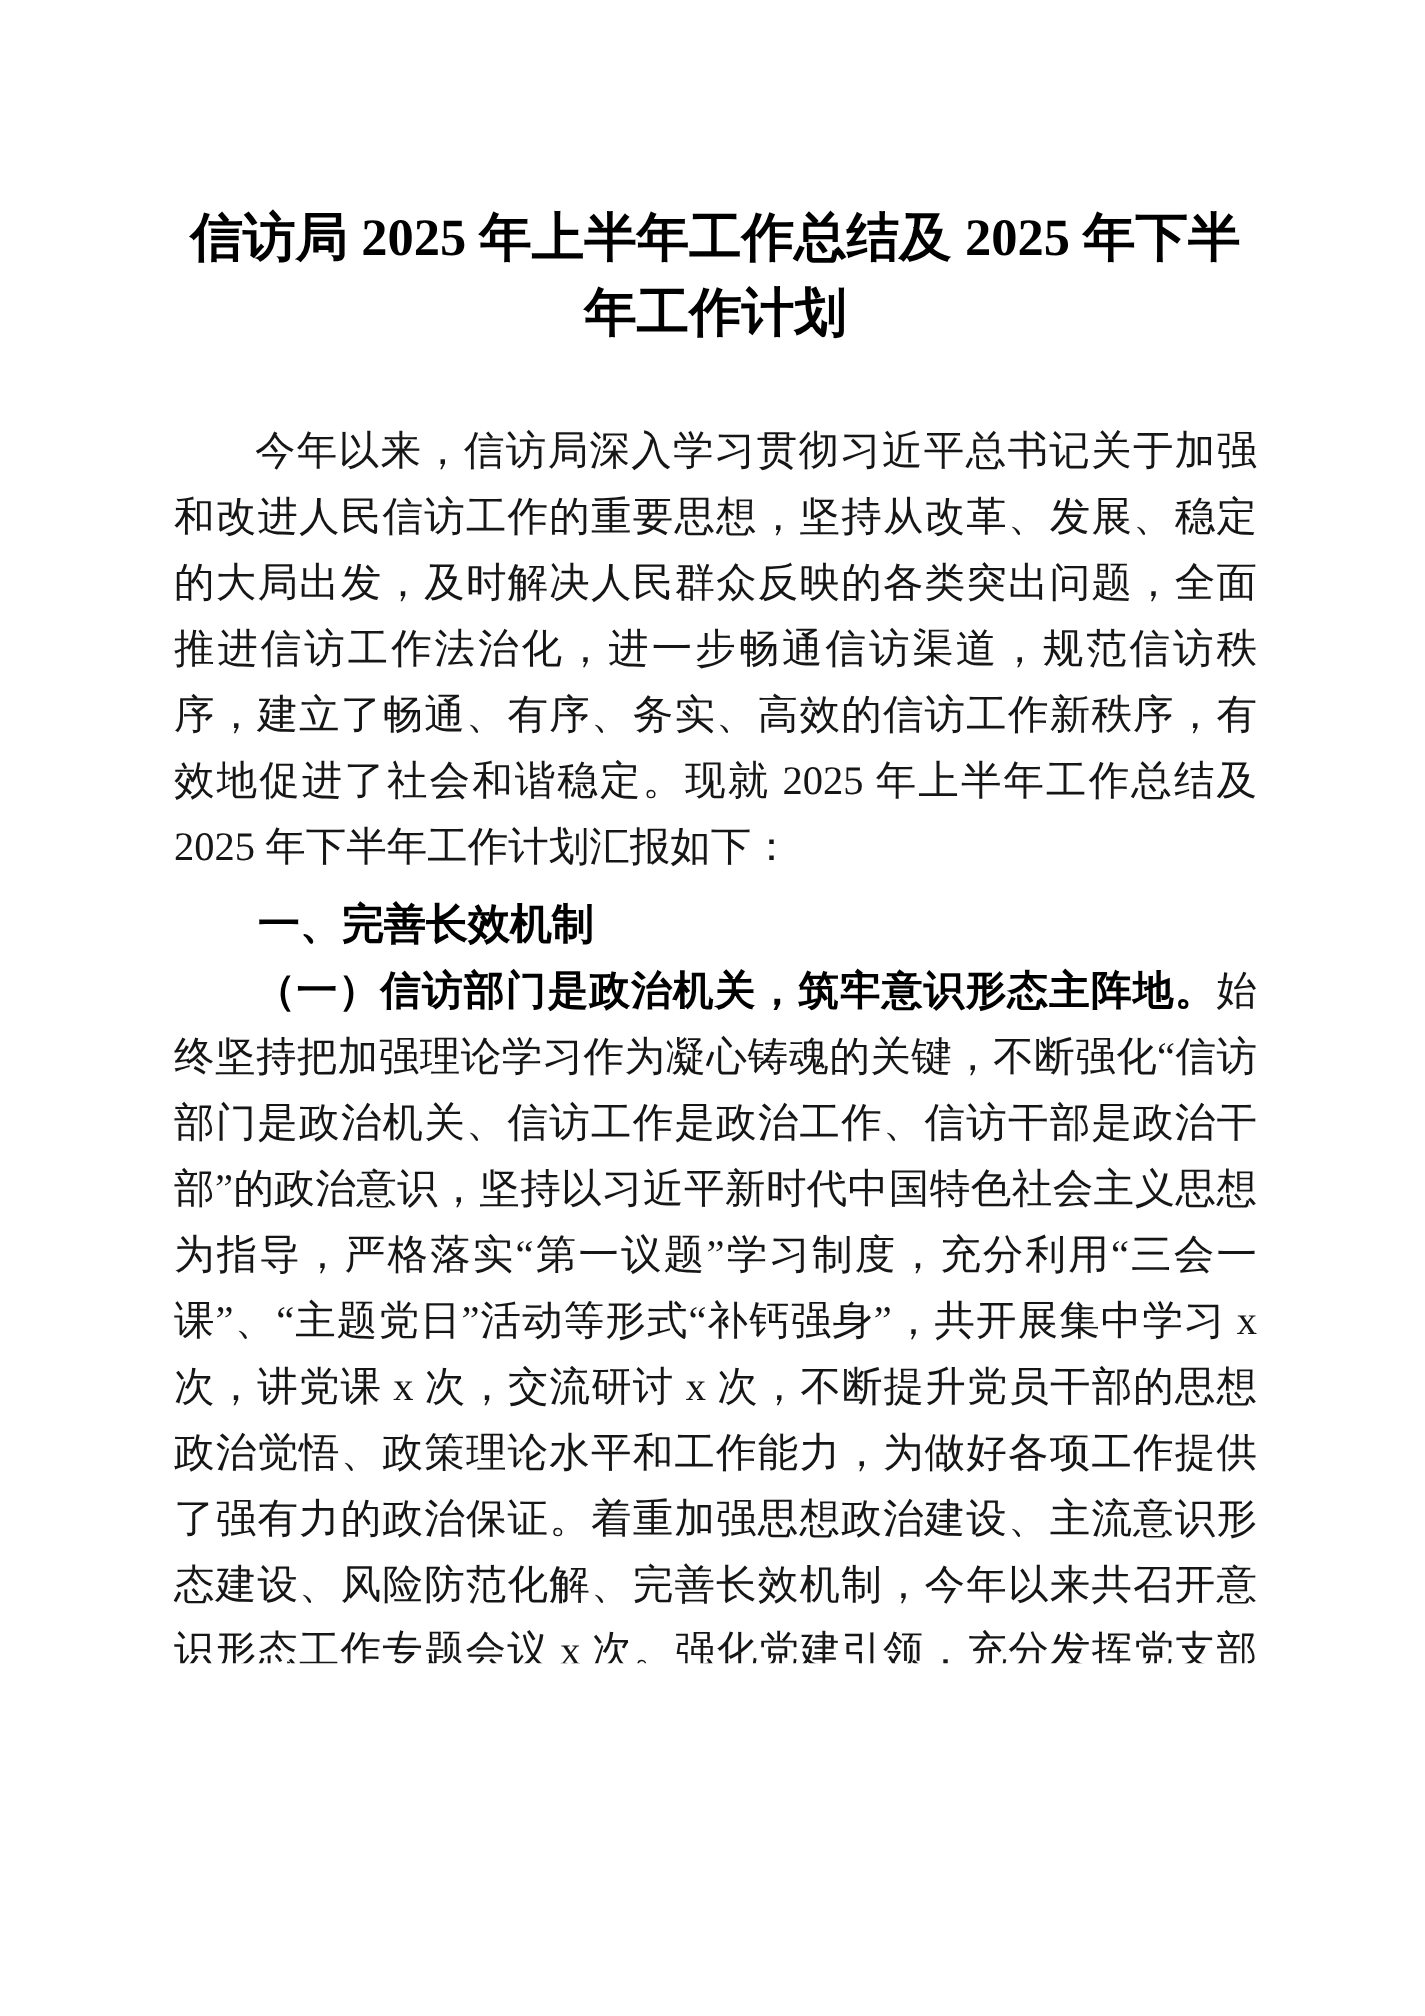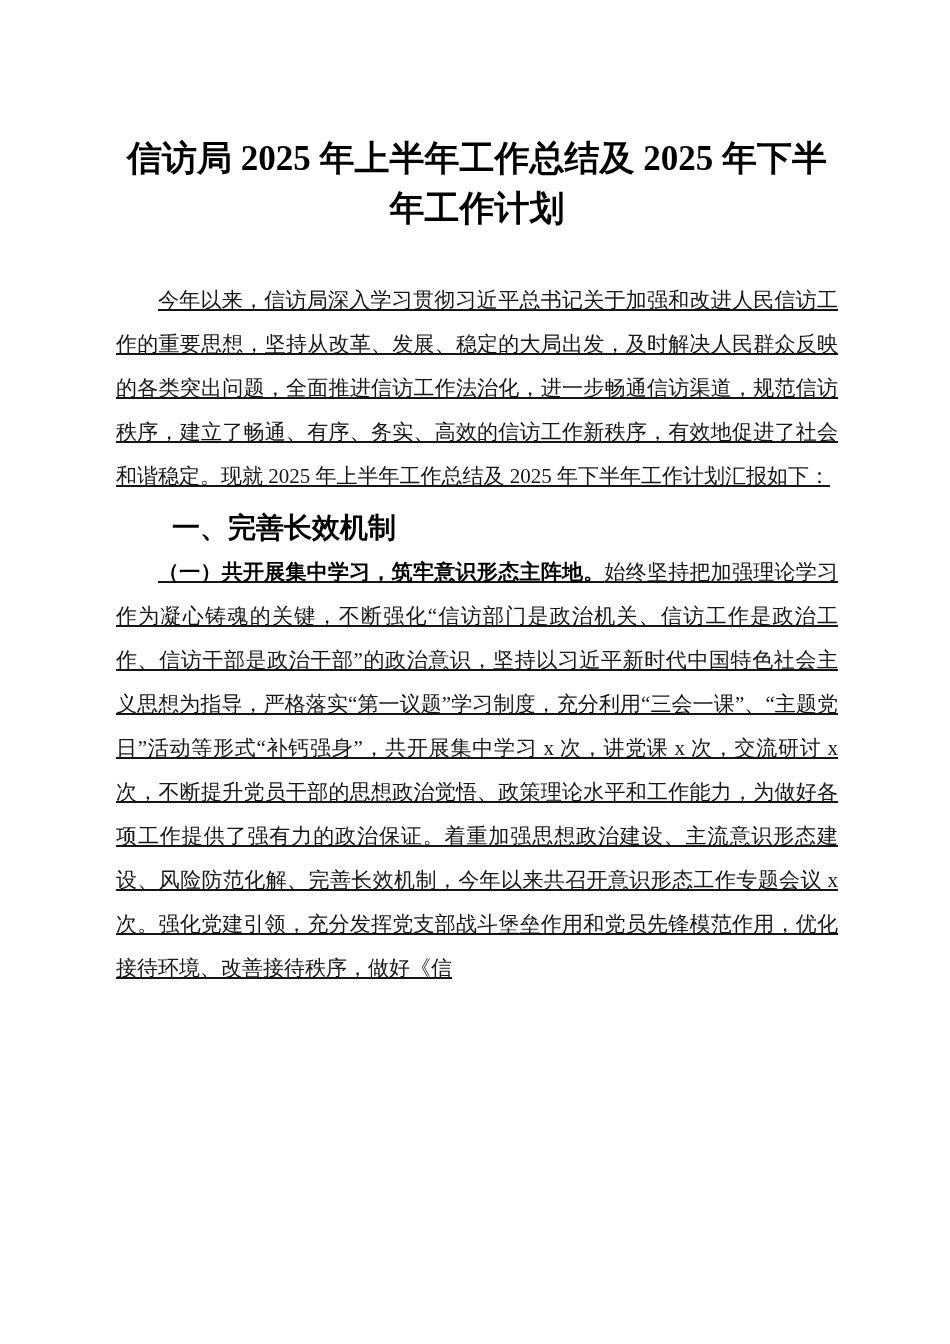--- a/index.html
+++ b/index.html
@@ -25,26 +25,25 @@
     font-weight: 700;
     text-align: center;
     color: #000000;
     font-family: "Liberation Serif", "DejaVu Serif", serif;
   }
   .doc-body {
     width: 100%;
   }
   .doc-paragraph {
     margin: 0;
-    font-size: 21px;
+    font-size: 27px;
     line-height: 44px;
     text-align: justify;
     text-indent: 2em;
     color: #161616;
-    text-decoration: underline;
   }
   .doc-heading {
     margin: 8px 0 0 0;
     font-size: 28px;
     line-height: 44px;
     font-weight: 700;
     text-indent: 2em;
     color: #000000;
     font-family: "Liberation Sans", "DejaVu Sans", sans-serif;
   }
@@ -54,15 +53,15 @@
   }
 </style>
 </head>
 <body>
 
 <div class="page">
   <h1 class="doc-title">信访局 2025 年上半年工作总结及 2025 年下半年工作计划</h1>
   <div id="doc-body" class="doc-body">
       <p class="doc-paragraph">今年以来，信访局深入学习贯彻习近平总书记关于加强和改进人民信访工作的重要思想，坚持从改革、发展、稳定的大局出发，及时解决人民群众反映的各类突出问题，全面推进信访工作法治化，进一步畅通信访渠道，规范信访秩序，建立了畅通、有序、务实、高效的信访工作新秩序，有效地促进了社会和谐稳定。现就 2025 年上半年工作总结及 2025 年下半年工作计划汇报如下：</p>
       <h2 class="doc-heading">一、完善长效机制</h2>
-      <p class="doc-paragraph"><strong class="lead">（一）共开展集中学习，筑牢意识形态主阵地。</strong>始终坚持把加强理论学习作为凝心铸魂的关键，不断强化“信访部门是政治机关、信访工作是政治工作、信访干部是政治干部”的政治意识，坚持以习近平新时代中国特色社会主义思想为指导，严格落实“第一议题”学习制度，充分利用“三会一课”、“主题党日”活动等形式“补钙强身”，共开展集中学习 x 次，讲党课 x 次，交流研讨 x 次，不断提升党员干部的思想政治觉悟、政策理论水平和工作能力，为做好各项工作提供了强有力的政治保证。着重加强思想政治建设、主流意识形态建设、风险防范化解、完善长效机制，今年以来共召开意识形态工作专题会议 x 次。强化党建引领，充分发挥党支部战斗堡垒作用和党员先锋模范作用，优化接待环境、改善接待秩序，做好《信</p>
+      <p class="doc-paragraph"><strong class="lead">（一）信访部门是政治机关，筑牢意识形态主阵地。</strong>始终坚持把加强理论学习作为凝心铸魂的关键，不断强化“信访部门是政治机关、信访工作是政治工作、信访干部是政治干部”的政治意识，坚持以习近平新时代中国特色社会主义思想为指导，严格落实“第一议题”学习制度，充分利用“三会一课”、“主题党日”活动等形式“补钙强身”，共开展集中学习 x 次，讲党课 x 次，交流研讨 x 次，不断提升党员干部的思想政治觉悟、政策理论水平和工作能力，为做好各项工作提供了强有力的政治保证。着重加强思想政治建设、主流意识形态建设、风险防范化解、完善长效机制，今年以来共召开意识形态工作专题会议 x 次。强化党建引领，充分发挥党支部战斗堡垒作用和党员先锋模范作用，优化接待环境、改善接待秩序，做好《信</p>
     </div>
 </div>
 
 </body></html>

